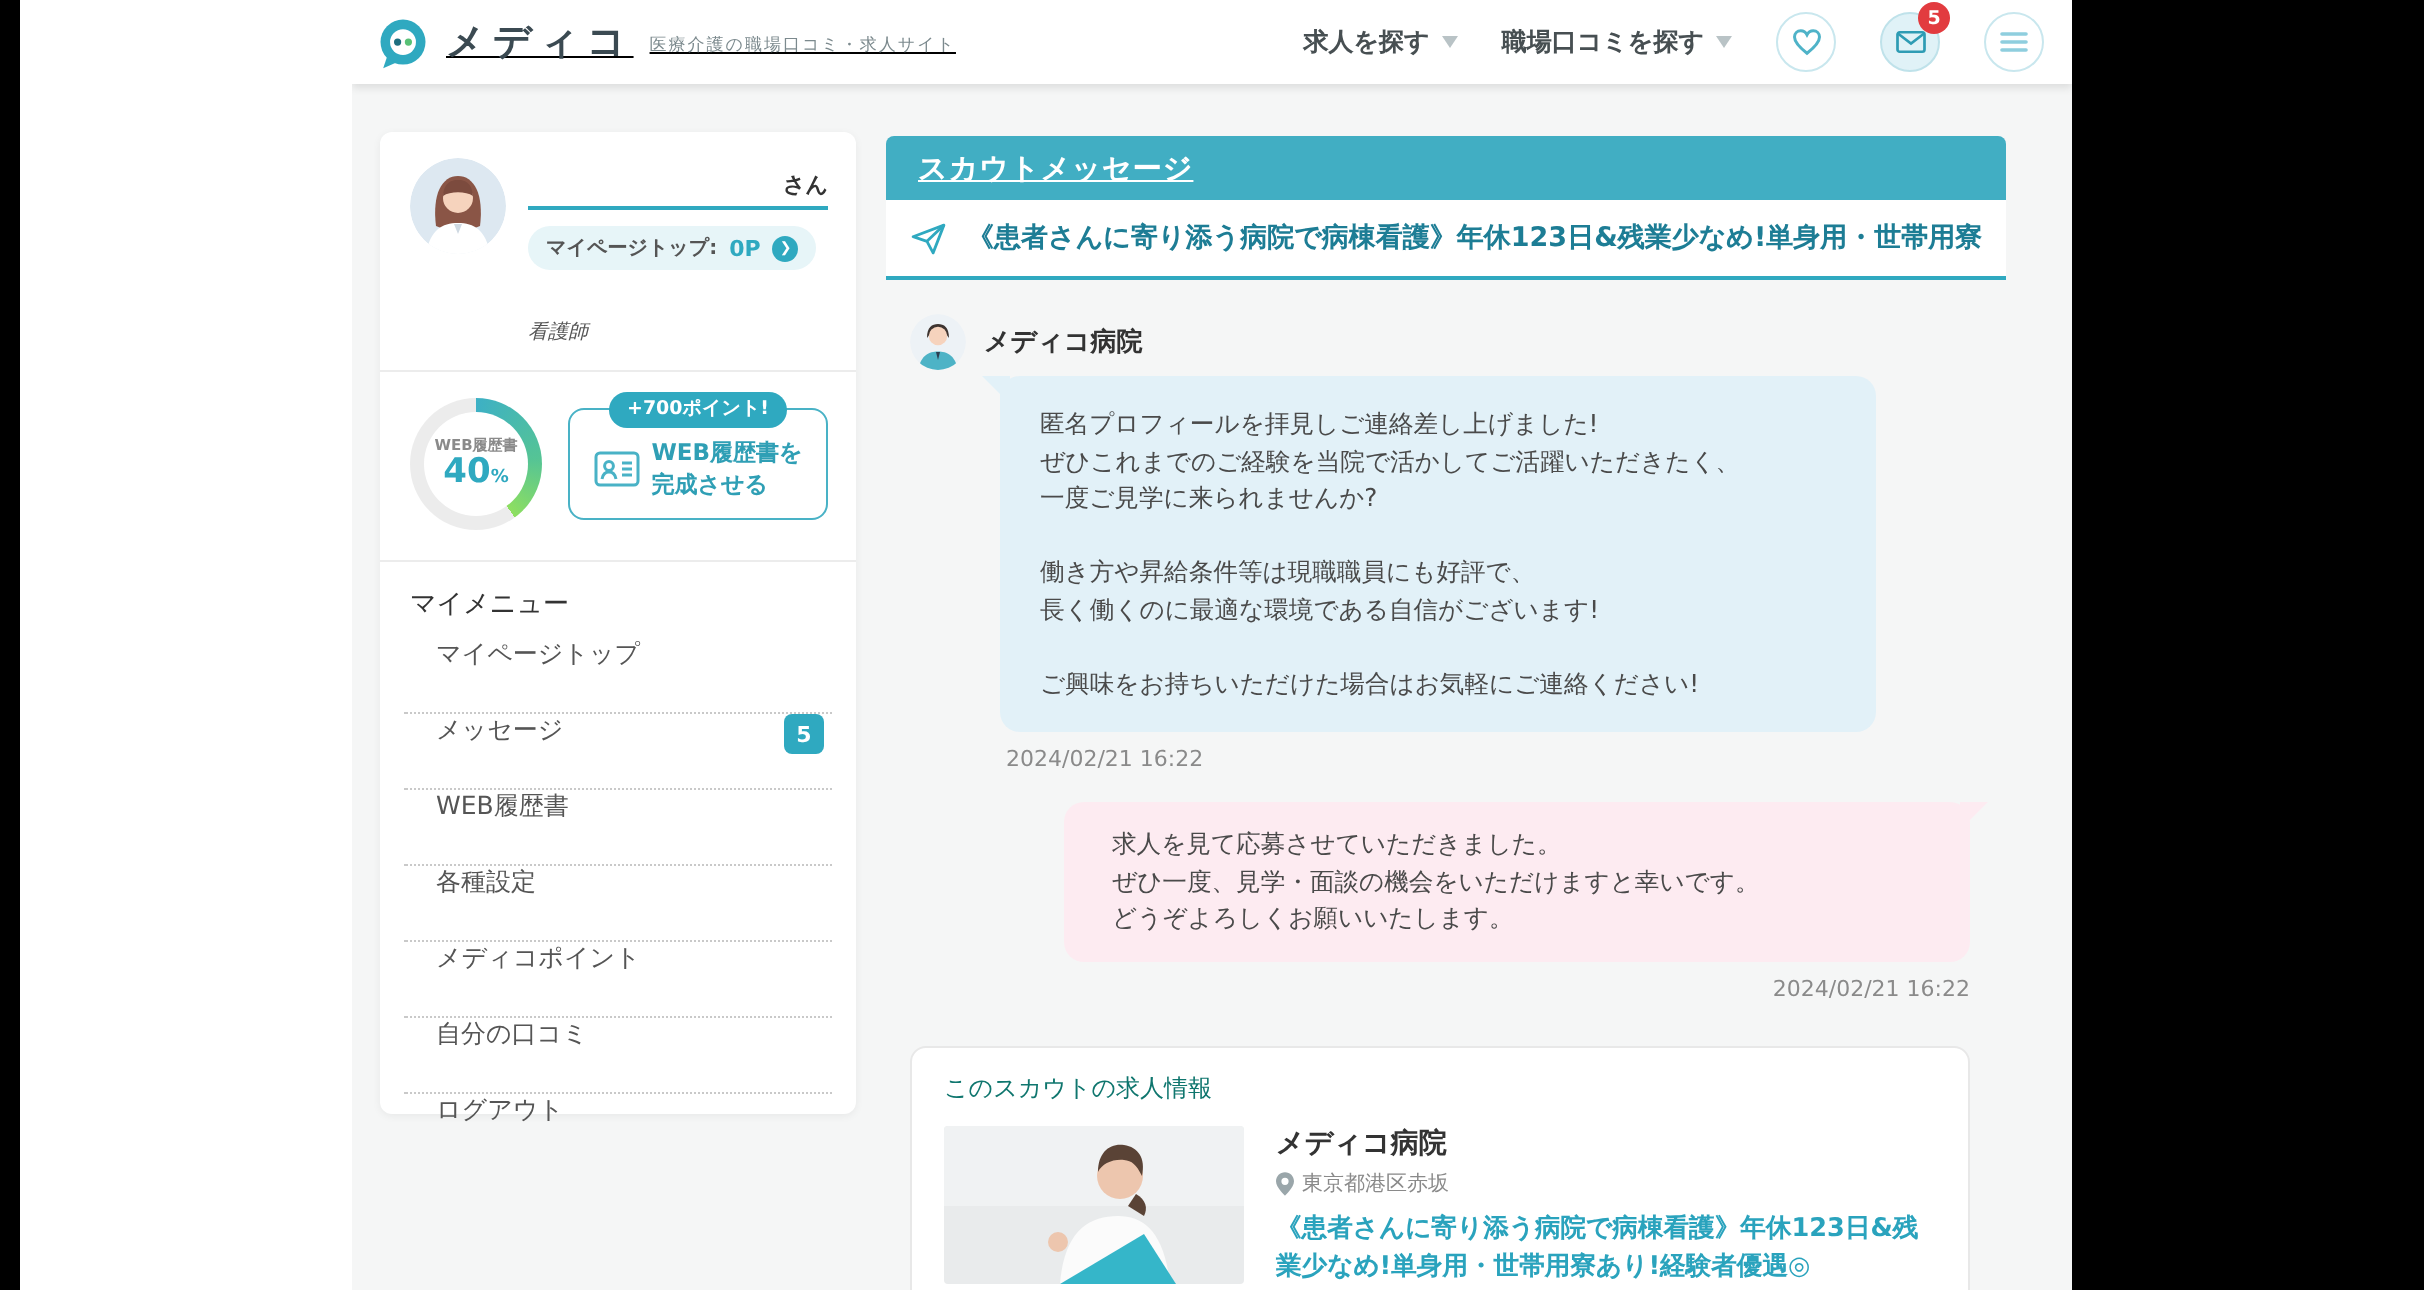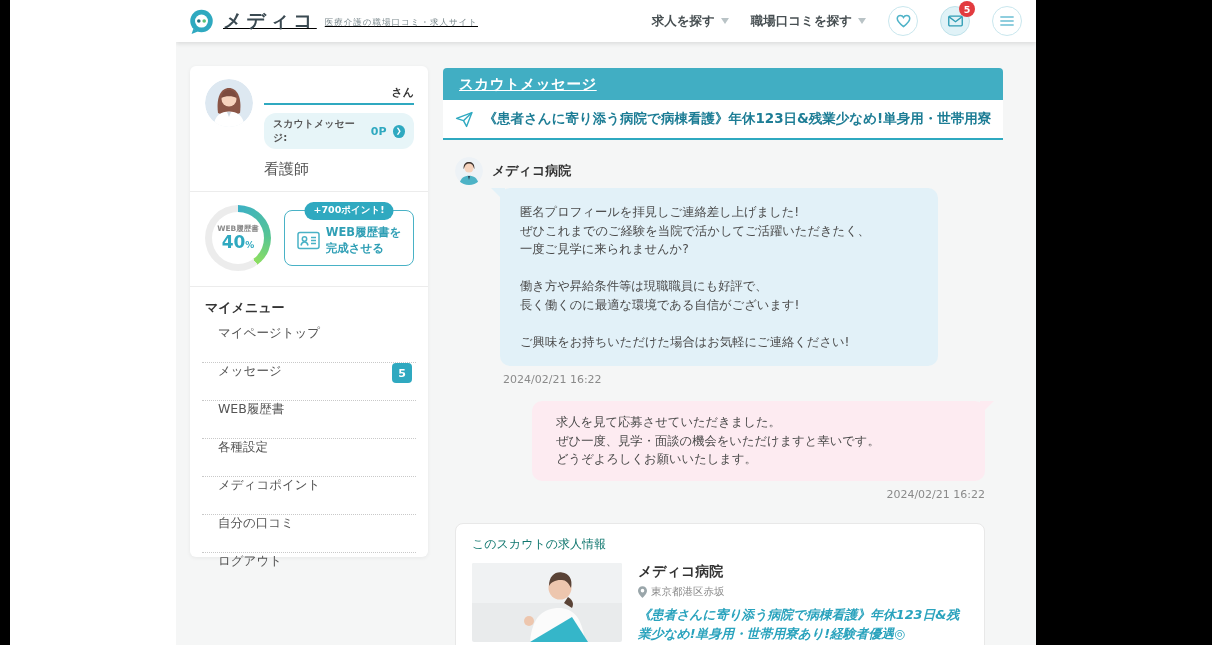--- a/index.html
+++ b/index.html
@@ -33,39 +33,39 @@
   .profile-right { flex:1; min-width:0; }
   .name-row { display:flex; justify-content:flex-end; align-items:flex-end;
               border-bottom:2px solid var(--accent,#2fa9c0); padding-bottom:3px; margin-top:6px; }
   .name-suffix { font-size:11px; font-weight:bold; color:#333; }
   .points-pill { display:inline-flex; align-items:center; gap:6px; background:#e7f5f8; border-radius:12px;
                  padding:4px 9px; margin-top:8px; cursor:pointer; }
   .points-label { font-size:10px; color:#555; font-weight:bold; }
   .points-value { font-size:11px; color:var(--accent,#2fa9c0); font-weight:bold; }
   .chev-circle { width:13px; height:13px; border-radius:50%; background:var(--accent,#2fa9c0); color:#fff;
                  font-size:7px; display:flex; align-items:center; justify-content:center; }
-  .occupation { font-size:15px; color:#555; margin-top:11px; }
+  .occupation { font-size:10px; color:#555; margin-top:24px;font-style:italic; }
   .sb-divider { height:1px; background:#ececec; margin-top:12px; }
 
   .resume-row { position:relative; display:flex; align-items:center; gap:13px; padding:13px 14px 13px 15px; }
   .donut { position:relative; width:66px; height:66px; border-radius:50%; flex-shrink:0;
            background:conic-gradient(var(--progress_start,#3db0c5) 0deg, #55c495 85deg, var(--progress_end,#8edf60) 144deg, #ececec 144deg 360deg); }
   .donut-inner { position:absolute; inset:7px; border-radius:50%; background:#fff;
                  display:flex; flex-direction:column; align-items:center; justify-content:center; }
   .donut-label { font-size:7.5px; color:#8a8a8a; font-weight:bold; }
   .donut-pct { font-size:17px; font-weight:bold; color:var(--accent,#2fa9c0); line-height:1.05; }
   .donut-pct small { font-size:9px; }
   .resume-btn { position:relative; flex:1; background:#fff; border:1.5px solid #49b2c6; border-radius:8px;
                 padding:13px 6px 9px; display:flex; align-items:center; justify-content:center; gap:6px; cursor:pointer; }
   .resume-badge { position:absolute; top:-9px; left:50%; transform:translateX(-50%);
                   background:var(--accent,#2fa9c0); color:#fff; font-size:9.5px; font-weight:bold;
                   padding:2.5px 9px; border-radius:10px; white-space:nowrap; }
   .resume-btn-text { font-size:11.5px; font-weight:bold; color:#2f9fb5; line-height:1.4; white-space:pre-line; }
 
-  .menu-title { padding:12px 15px 4px; font-size:13px; font-weight:bold; color:#333; }
+  .menu-title { padding:12px 15px 4px; font-size:13px; font-weight:normal; color:#333; }
   .menu { margin:4px 12px 0 12px; }
   .menu-item { display:flex; align-items:flex-start; height:38px; padding-left:16px; padding-right:4px;
                border-bottom:1px dotted #c9c9c9; font-size:12.5px; color:#555; cursor:pointer; }
   .menu-item:last-child { border-bottom:none; }
   .menu-badge { margin-left:auto; background:var(--accent,#2fa9c0); color:#fff; font-size:11px; font-weight:bold;
                 width:20px; height:20px; border-radius:4px; display:flex; align-items:center; justify-content:center; }
 
   
   .main-col { position:absolute; left:267px; top:68px; width:560px; }
   .scout-title { height:32px; background:var(--title_bar,#41aec3); border-radius:4px 4px 0 0; display:flex; align-items:center;
@@ -93,21 +93,21 @@
   .time-right { margin:7px 18px 0 0; text-align:right; font-size:11px; color:#8a8a8a; }
 
   .job-card { margin:22px 18px 0 12px; background:#fff; border:1px solid #e8e8e8; border-radius:8px;
               padding:12px 16px 14px; cursor:pointer; }
   .job-label { font-size:12px; color:#0f766e; }
   .job-row { display:flex; gap:16px; margin-top:10px; }
   .job-photo { width:150px; height:79px; flex-shrink:0; border-radius:2px; overflow:hidden; }
   .job-info { flex:1; min-width:0; }
   .job-hospital { font-size:14px; font-weight:bold; color:#333; }
   .job-meta { display:flex; align-items:center; gap:4px; margin-top:4px; font-size:10.5px; color:#8a8a8a; }
-  .job-title { margin-top:6px; font-size:12.8px; font-weight:bold; color:var(--link_teal,#2aa3bd); line-height:1.5;font-style:italic; }
+  .job-title { margin-top:6px; font-size:12.8px; font-weight:bold; color:var(--link_teal,#2aa3bd); line-height:1.5; }
 </style>
 </head>
 <body>
 
 <div class="stage">
   <div class="left-margin"></div>
 
   <div class="viewport">
 
     <div class="header">
@@ -164,21 +164,21 @@
             <path d="M8 48 C10 36 16 32.5 24 32.5 C32 32.5 38 36 40 48 Z" fill="#ffffff"></path>
             <path d="M22 33 L24 38 L26 33 Z" fill="#cfd9e2"></path>
           </svg>
         </div>
         <div class="profile-right">
           <div class="name-row">
             <span></span>
             <span class="name-suffix">さん</span>
           </div>
           <div class="points-pill">
-            <span class="points-label">スカウトメッセージ:</span>
+            <span class="points-label">マイページトップ:</span>
             <span class="points-value">0P</span>
             <span class="chev-circle">❯</span>
           </div>
           <div class="occupation">看護師</div>
         </div>
       </div>
       <div class="sb-divider"></div>
 
       <div class="resume-row">
         <div class="donut">

